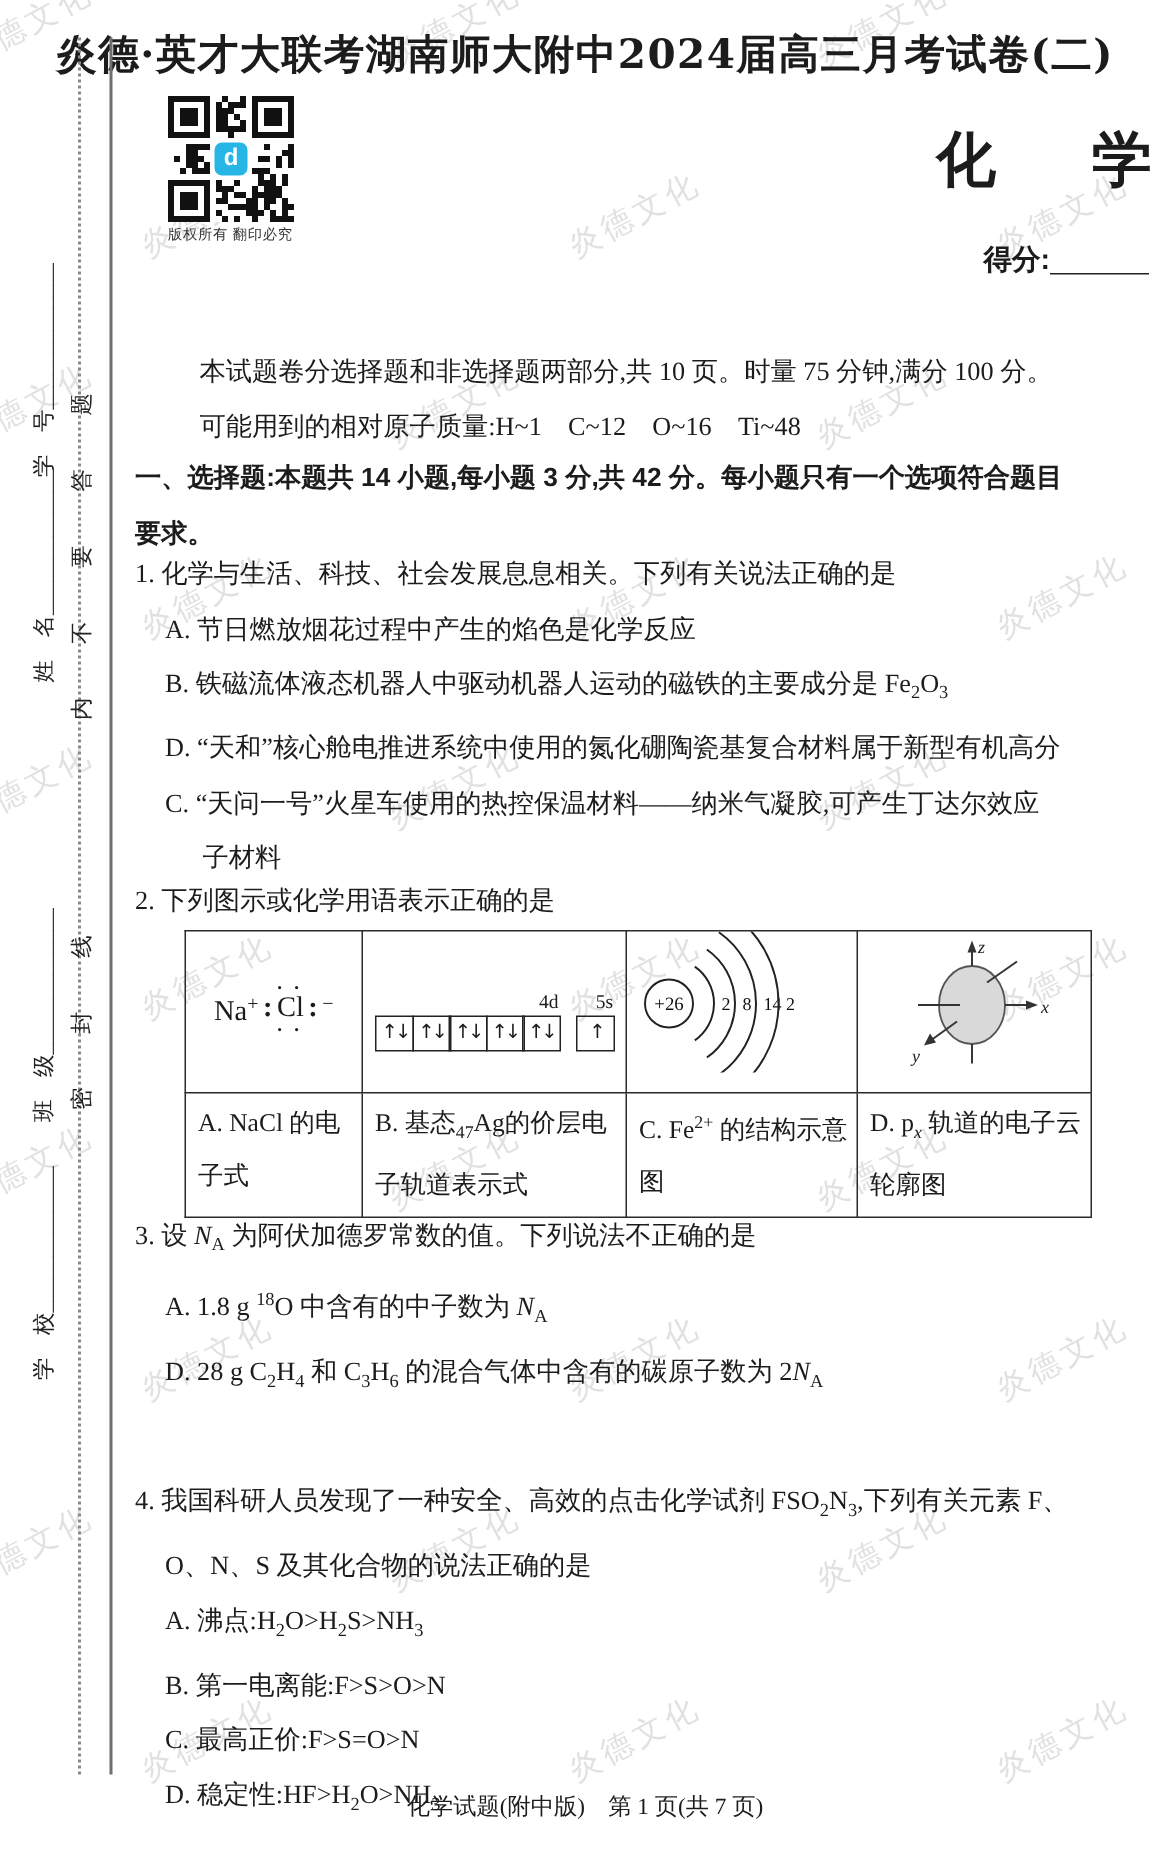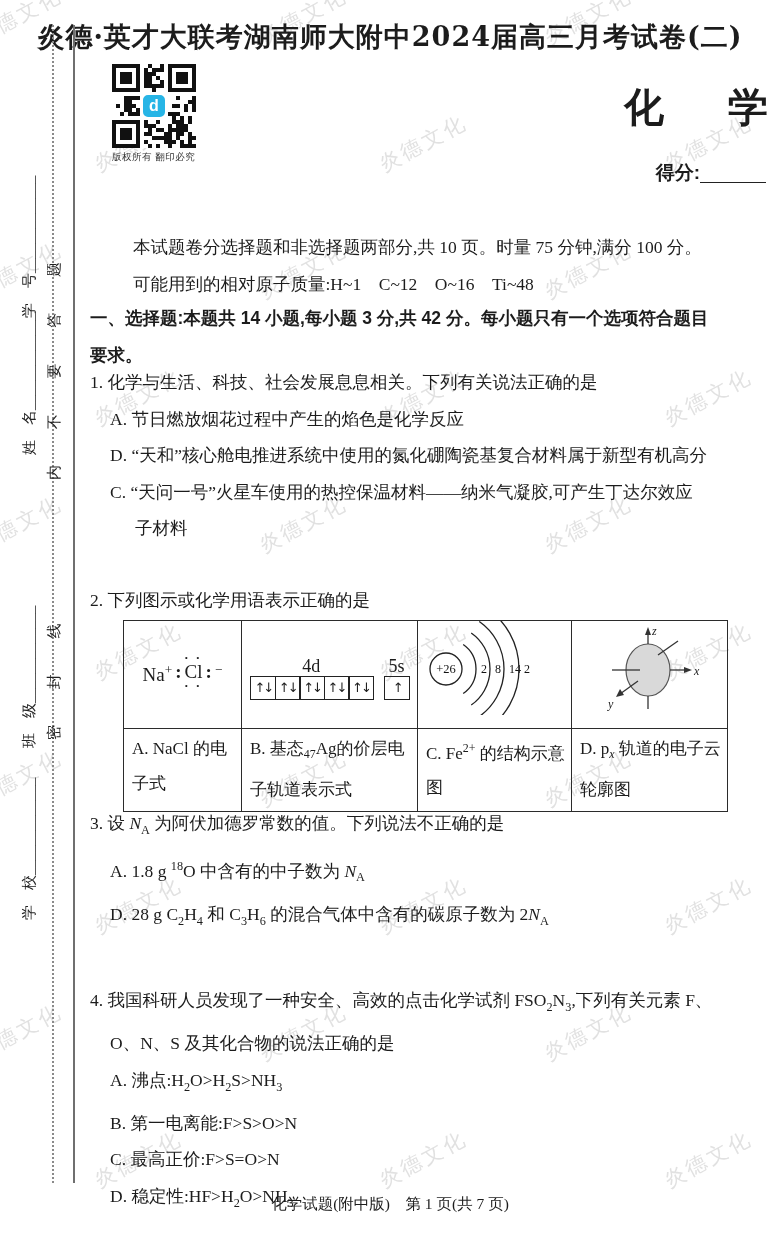--- a/index.html
+++ b/index.html
@@ -48,21 +48,21 @@
   .qtable .toprow td{height:98px;text-align:center;}
   .qtable .cap{font-size:17px;line-height:35px;padding:2px 6px 4px 8px;vertical-align:top;}
   
   .eformula{display:inline-flex;align-items:center;font-size:19px;line-height:22px;}
   .eformula .colon{margin:0 3px;font-weight:700;}
   .cl-stack{display:inline-flex;flex-direction:column;align-items:center;}
   .dots{font-size:9px;line-height:6px;letter-spacing:3px;}
   
   .orbital{display:inline-flex;align-items:flex-end;gap:12px;}
   .ogroup{display:inline-block;}
-  .olabel{font-size:18px;line-height:15px;text-align:center;margin-bottom:2px;}
+  .olabel{font-size:13px;line-height:15px;text-align:right;margin-bottom:2px;}
   .orow{display:flex;}
   .obox{width:24px;height:22px;border:1.6px solid #222;margin-right:-1.6px;display:flex;
         align-items:center;justify-content:center;font-size:13px;letter-spacing:-2px;
         font-family:"DejaVu Sans",sans-serif;}
   sub,sup{font-size:70%;}
   i{font-style:italic;}
   .footer{position:absolute;left:0;right:0;top:1194px;text-align:center;font-size:15.5px;z-index:2;}
 </style>
 </head>
 <body>
@@ -257,20 +257,21 @@
     </div>
 
     <div class="sec-head">
       <div>一、选择题:本题共 14 小题,每小题 3 分,共 42 分。每小题只有一个选项符合题目</div>
       <div>要求。</div>
     </div>
 
     <div class="qblock q1">
       <div>1. 化学与生活、科技、社会发展息息相关。下列有关说法正确的是</div>
       <div class="opt">A. 节日燃放烟花过程中产生的焰色是化学反应</div>
+      <div class="opt">B. 铁磁流体液态机器人中驱动机器人运动的磁铁的主要成分是 Fe<sub>2</sub>O<sub>3</sub></div>
       <div class="opt">D. “天和”核心舱电推进系统中使用的氮化硼陶瓷基复合材料属于新型有机高分</div>
       <div class="opt">C. “天问一号”火星车使用的热控保温材料——纳米气凝胶,可产生丁达尔效应</div>
       <div class="opt-wrap2">子材料</div>
     </div>
 
     <div class="qblock q2">
       <div>2. 下列图示或化学用语表示正确的是</div>
       <table class="qtable">
         <tbody>
             <tr class="toprow">

